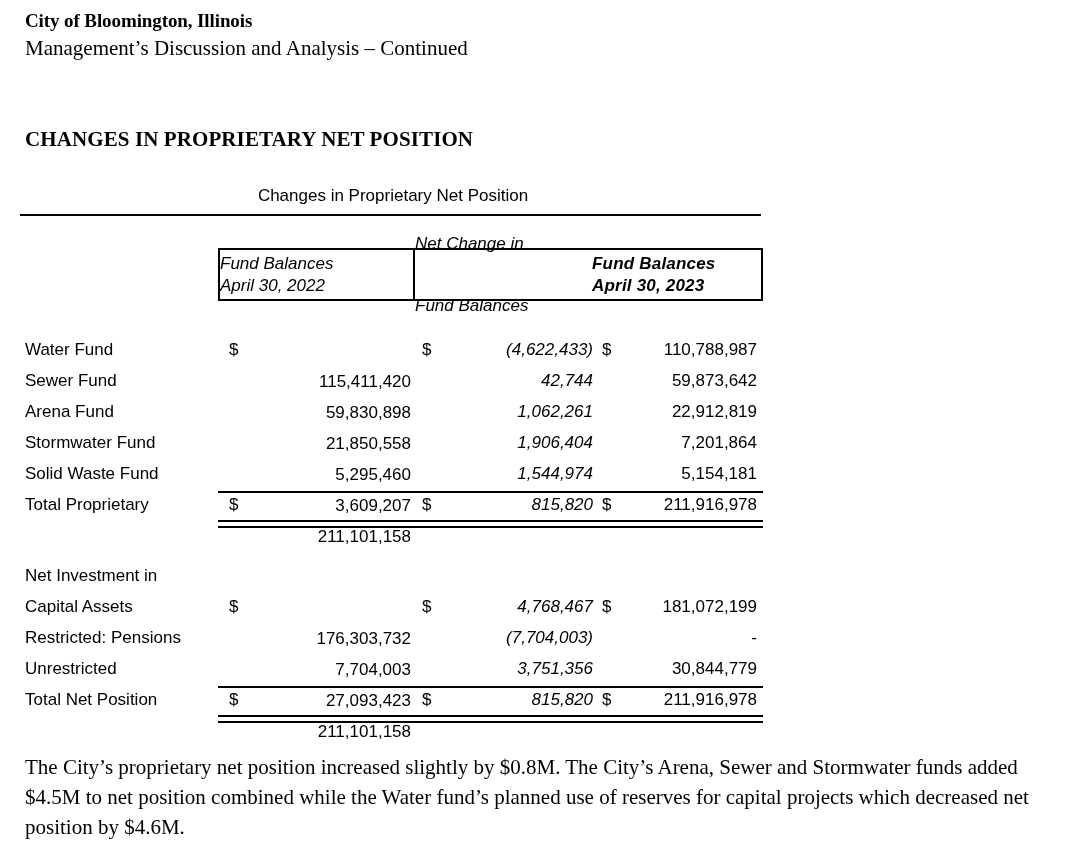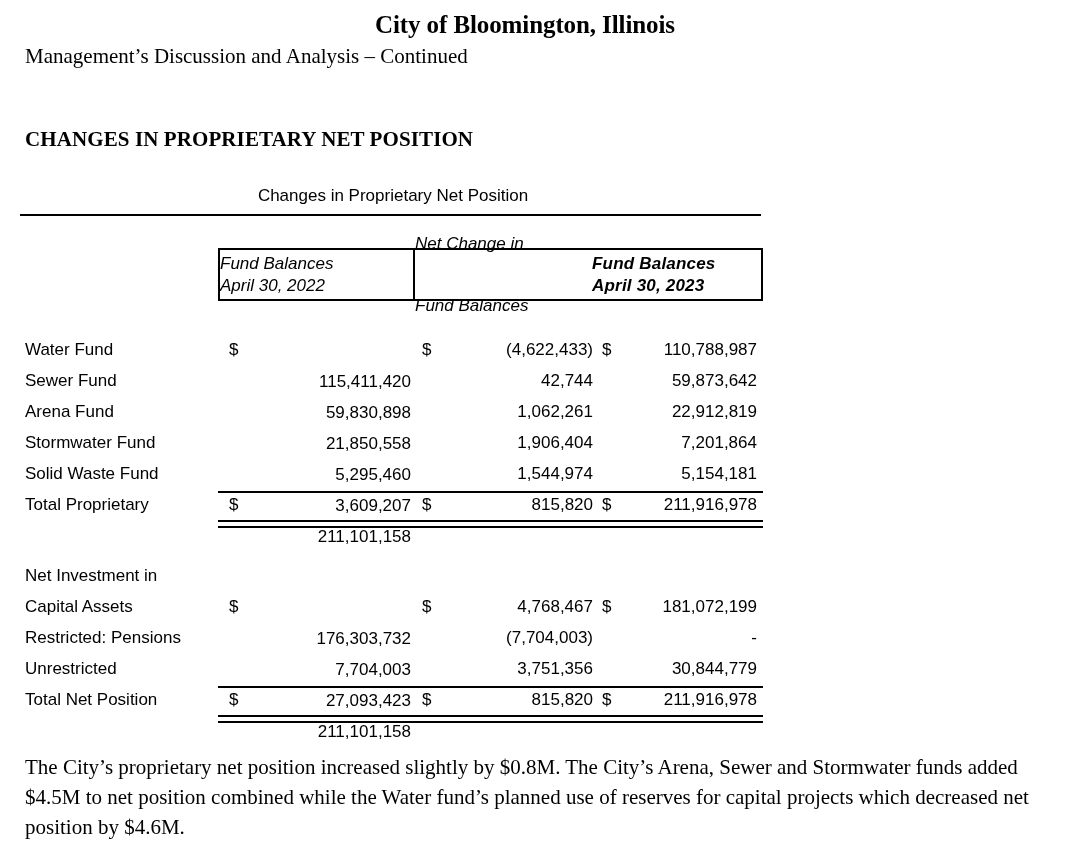--- a/index.html
+++ b/index.html
@@ -19,25 +19,24 @@
 
   
   .doc-header {
     position: absolute;
     left: 25px;
     top: 8px;
     width: 1000px;
     font-family: "Liberation Serif", "DejaVu Serif", serif;
   }
   .doc-title {
-    font-size: 25px;
+    font-size: 19px;
     font-weight: bold;
     line-height: 1.35;
     letter-spacing: -0.1px;
-    text-align: center;
   }
   .doc-subtitle {
     font-size: 21px;
     font-weight: normal;
     line-height: 1.35;
   }
   .section-title {
     position: absolute;
     left: 25px;
     top: 127px;
@@ -137,21 +136,21 @@
   .row .dollar.d1 { left: 229px; }
   .row .dollar.d2 { left: 422px; }
   .row .dollar.d3 { left: 602px; }
   .row .num {
     position: absolute;
     top: 4px;
     text-align: right;
     white-space: nowrap;
   }
   .row .num.n1 { left: 250px; width: 161px; margin-top: 32px; }
-  .row .num.n2 { left: 440px; width: 153px; }
+  .row .num.n2 { left: 440px; width: 153px; font-style: italic; }
   .row .num.n3 { left: 620px; width: 137px; }
   .row .num.dash { left: 620px; width: 137px; padding-right: 28px; }
 
   
   .spacer { height: 31px; }
   .spacer-small { height: 9px; }
 
   
   .rule-single {
     position: absolute;

